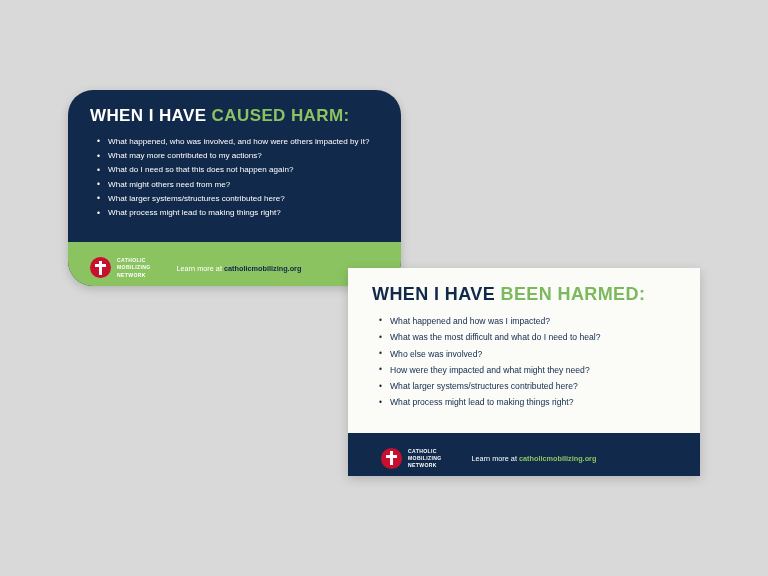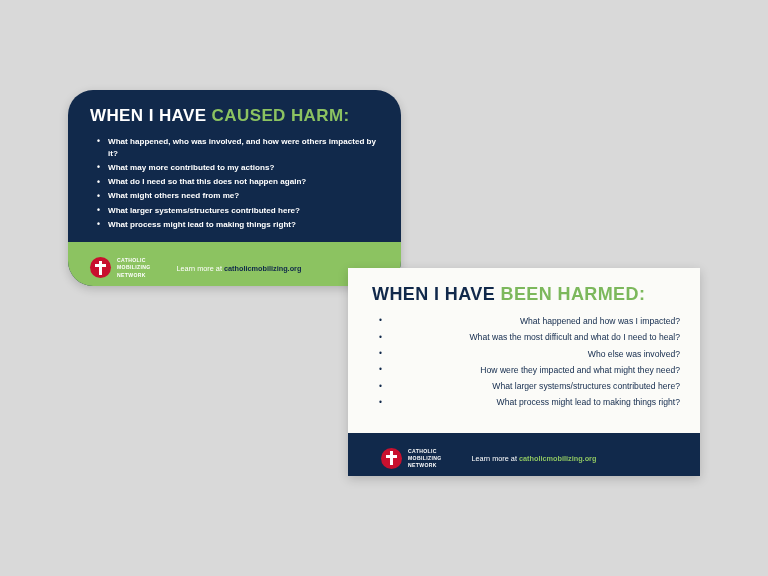--- a/index.html
+++ b/index.html
@@ -78,22 +78,22 @@
     margin: 0 0 2.5px 0;
     padding-left: 2px;
   }
   ul.q-list li::before {
     content: "•";
     position: absolute;
     left: -9px;
     top: -0.5px;
     font-size: 8.5px;
   }
-  .card-dark ul.q-list li { color: #ffffff; font-weight: bold; }
-  .card-light ul.q-list li { color: #11294b; font-size: 8.6px; line-height: 1.55; margin-bottom: 3px; text-align: right; }
+  .card-dark ul.q-list li { color: #ffffff; }
+  .card-light ul.q-list li { color: #11294b; font-size: 8.6px; line-height: 1.55; margin-bottom: 3px; }
 
   
   .footer {
     position: absolute;
     left: 0;
     right: 0;
     bottom: 0;
     height: 43px;
     display: flex;
     align-items: center;

